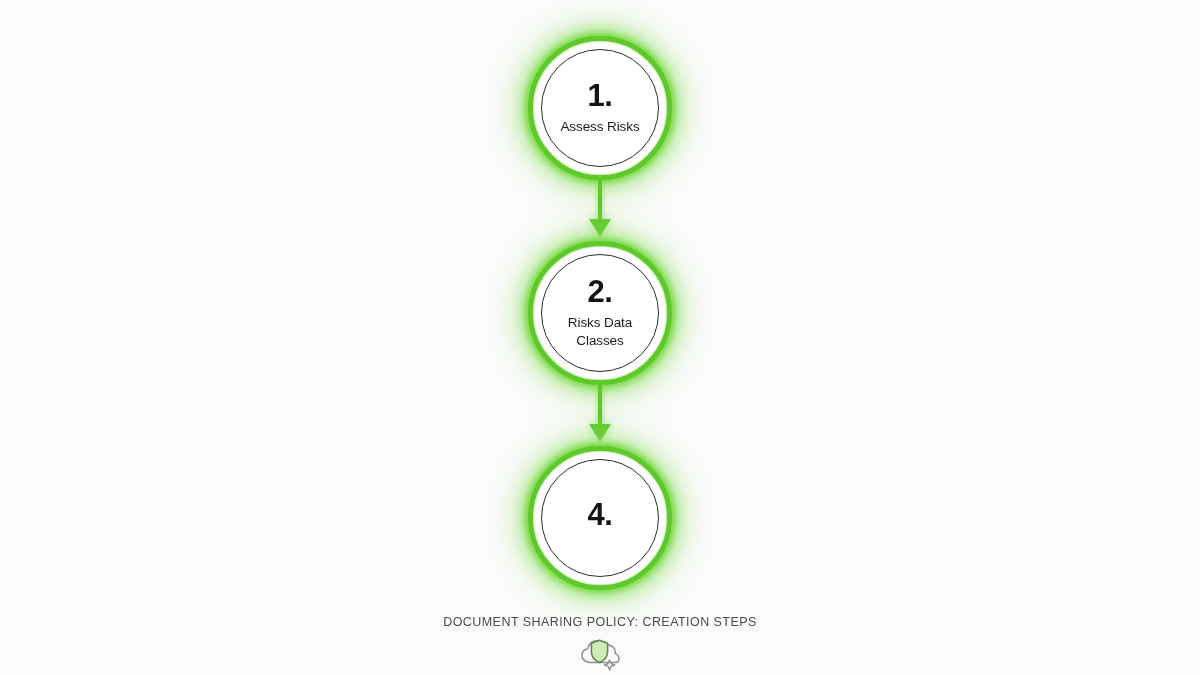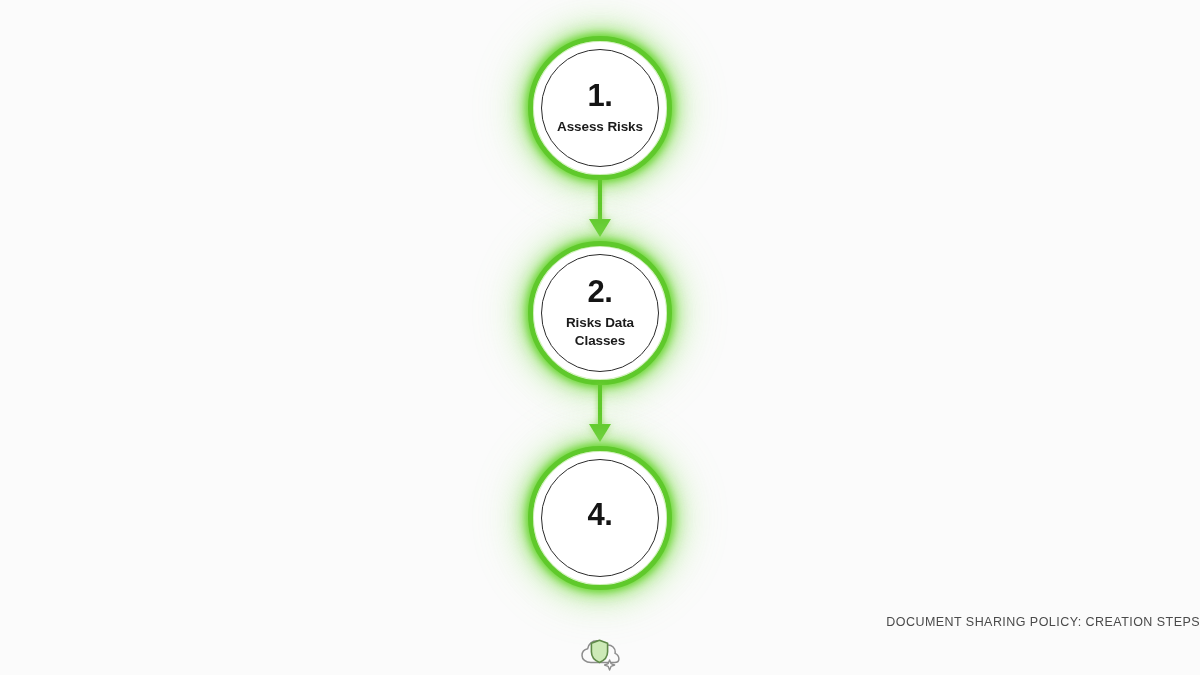--- a/index.html
+++ b/index.html
@@ -95,21 +95,21 @@
     font-size: 31px;
     font-weight: bold;
     color: #141414;
     line-height: 1.0;
     letter-spacing: -0.5px;
     margin-bottom: 7px;
   }
 
   .step-label {
     font-size: 13.5px;
-    font-weight: bold;
+    font-weight: normal;
     color: #1b1b1b;
     line-height: 1.33;
     letter-spacing: -0.1px;
   }
 
   .step-label .accent {
     color: #5fc92b;
   }
 
   
@@ -138,21 +138,21 @@
     filter: drop-shadow(0 0 4px rgba(120, 214, 54, 0.5));
     margin-top: -1px;
   }
 
   
   .caption {
     position: absolute;
     left: 0;
     top: 615px;
     width: 1200px;
-    text-align: right;
+    text-align: center;
     font-size: 12.5px;
     color: #4a4a4a;
     letter-spacing: 0.45px;
     font-weight: normal;
     white-space: nowrap;
   }
 
   
   .brand-logo {
     position: absolute;

